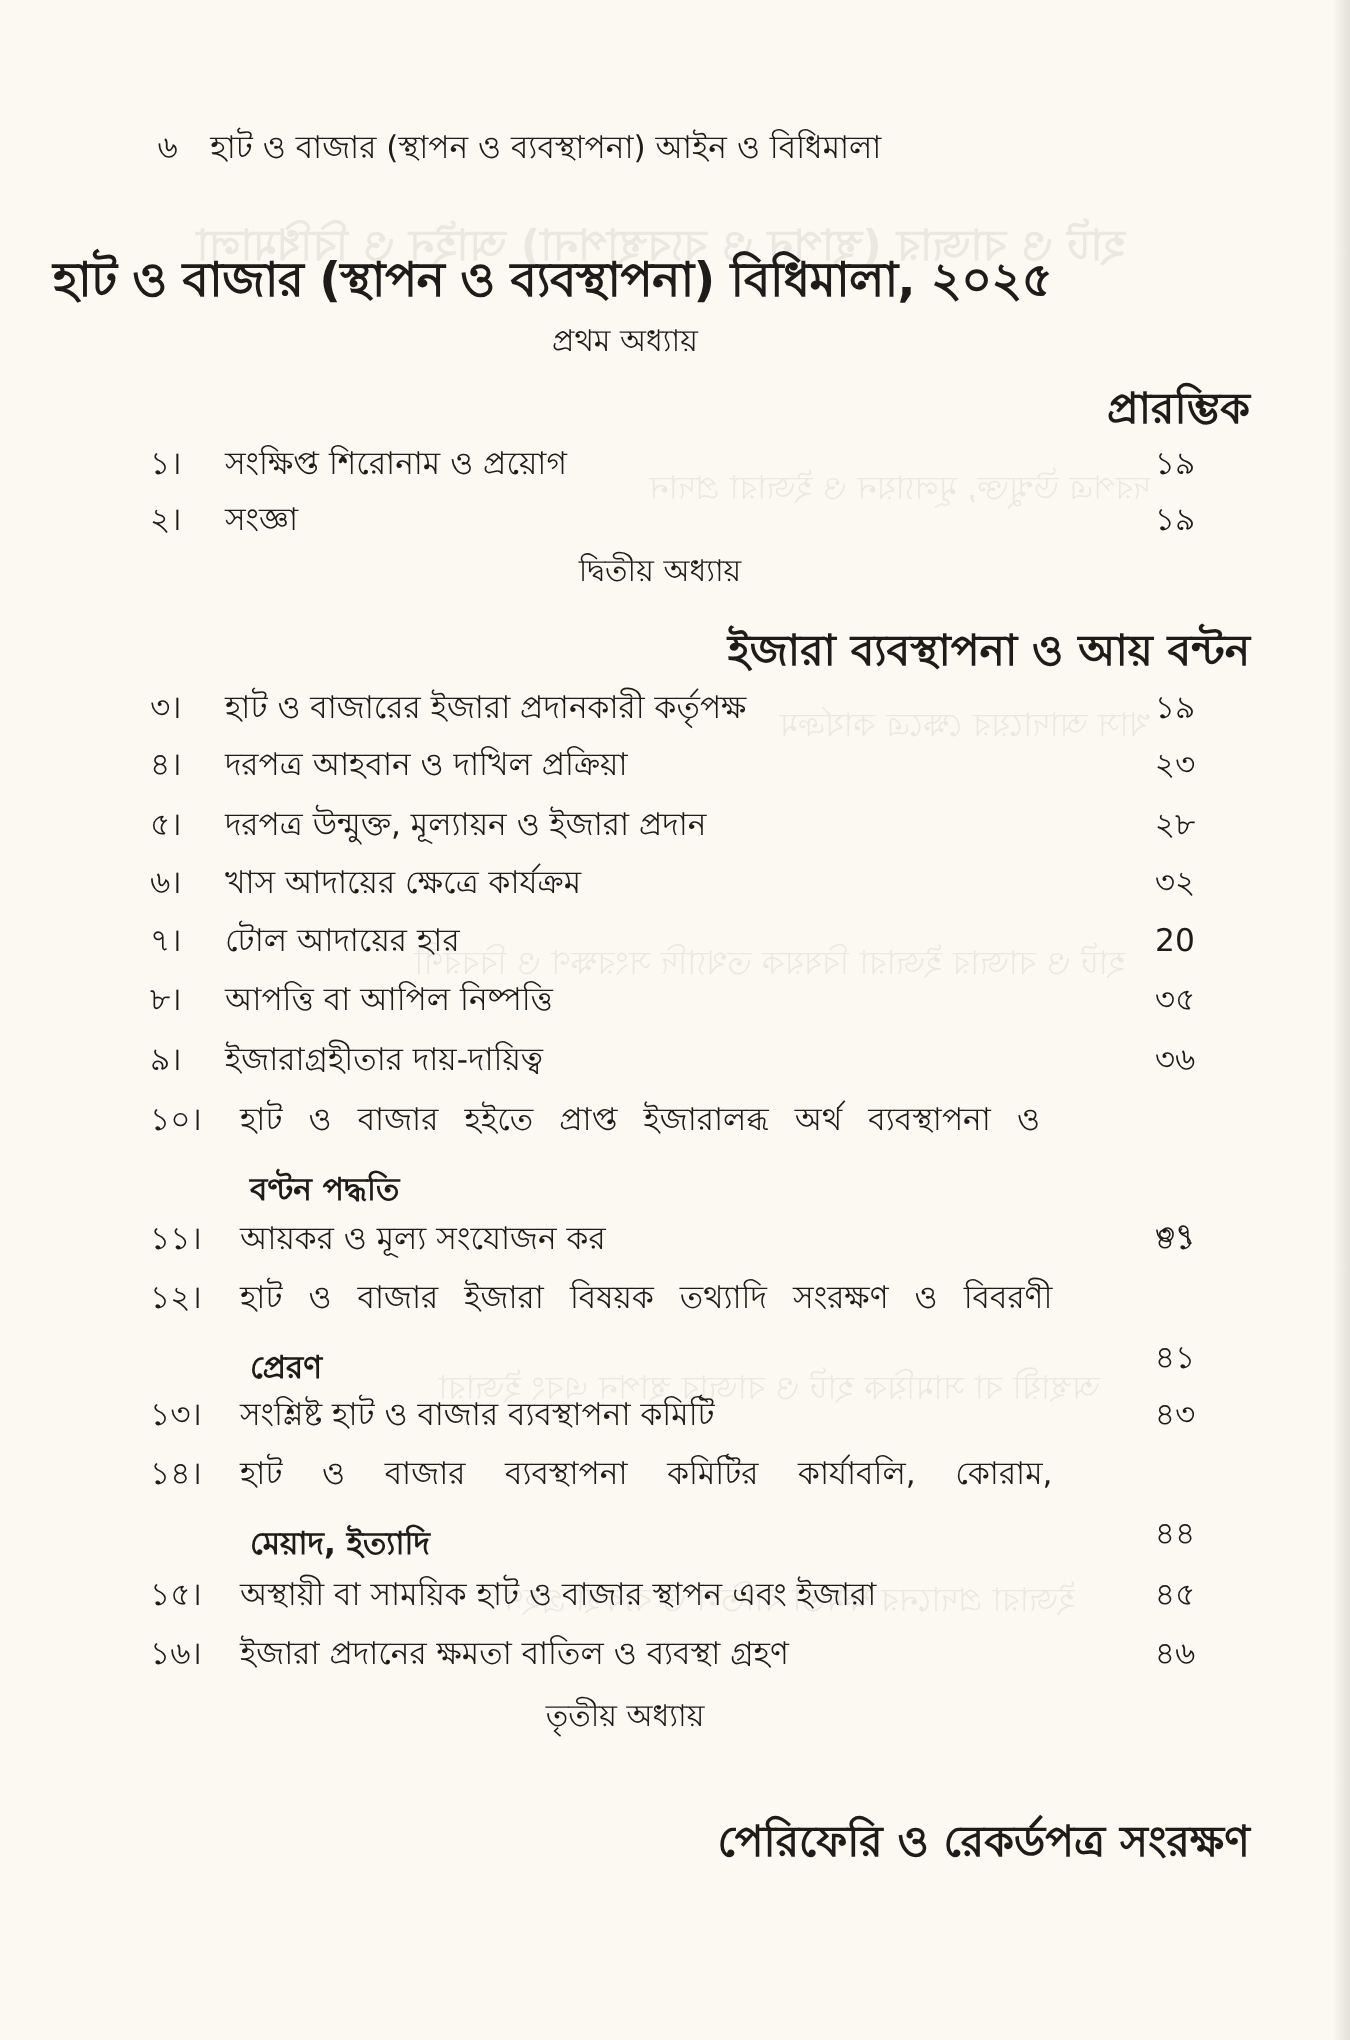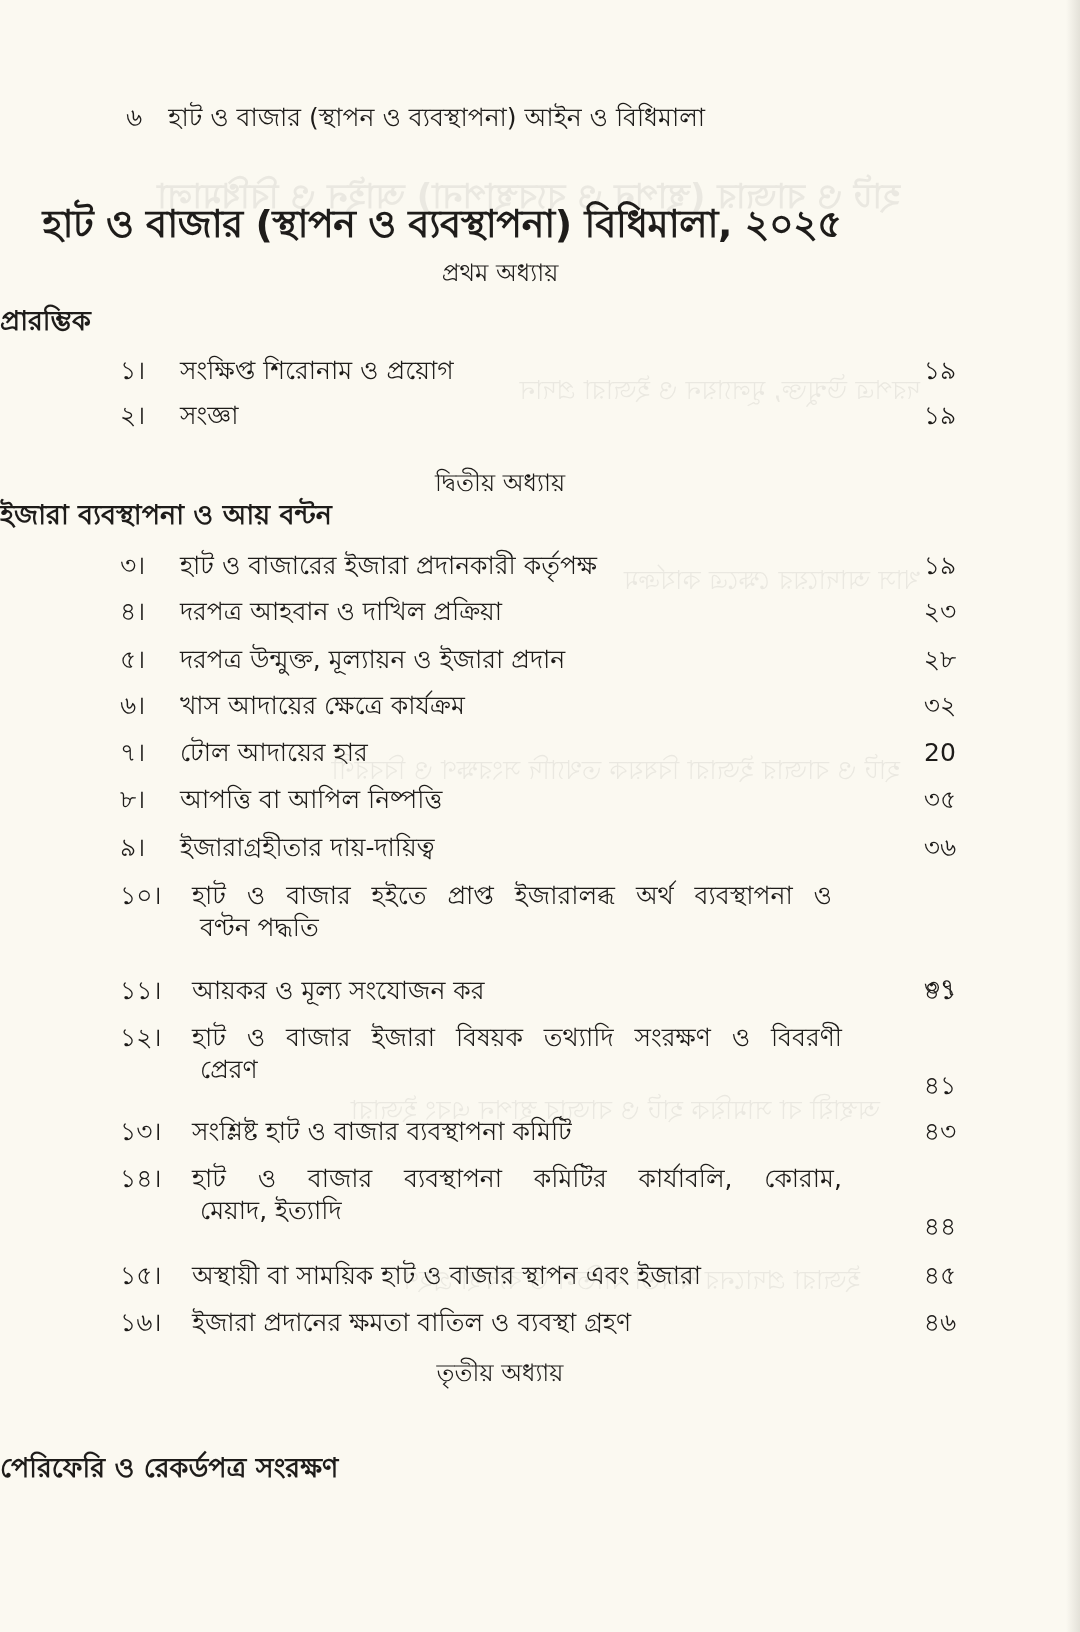--- a/index.html
+++ b/index.html
@@ -61,22 +61,22 @@
       position: absolute;
       left: 0;
       width: 1000px;
       text-align: center;
       font-size: 24px;
     }
     .chapter-title {
       position: absolute;
       left: 0;
       width: 1000px;
-      text-align: left;
-      font-size: 27px;
+      text-align: right;
+      font-size: 34px;
       font-weight: bold;
     }
     .toc-row {
       position: absolute;
       left: 120px;
       width: 850px;
       font-size: 25px;
       line-height: 32px;
     }
     .toc-row .num {
@@ -89,21 +89,22 @@
     .toc-row .page {
       position: absolute;
       right: 0;
       top: 0;
       width: 60px;
       text-align: center;
     }
     .toc-row .cont {
       display: block;
       padding-left: 80px;
-      margin-top: 0;
+      margin-top: 24px;
+      font-weight: bold;
     }
     .toc-row .justified {
       display: inline-block;
       width: 640px;
       text-align: justify;
       text-align-last: justify;
       vertical-align: top;
     }
     .toc-row .justified.w2 {
       width: 650px;
@@ -137,21 +138,21 @@
   <span class="num">১।</span>
   <span>সংক্ষিপ্ত শিরোনাম ও প্রয়োগ</span>
   <span class="page">১৯</span>
 </div>
 <div class="toc-row" style="top:400px;">
   <span class="num">২।</span>
   <span>সংজ্ঞা</span>
   <span class="page">১৯</span>
 </div>
 
-<div class="chapter-label" style="top:464px;">দ্বিতীয় অধ্যায়</div>
+<div class="chapter-label" style="top:438px;padding-left:28px;">দ্বিতীয় অধ্যায়</div>
 <div class="chapter-title" style="top:494px;">ইজারা ব্যবস্থাপনা ও আয় বন্টন</div>
 
 <div class="toc-row" style="top:550px;">
   <span class="num">৩।</span>
   <span>হাট ও বাজারের ইজারা প্রদানকারী কর্তৃপক্ষ</span>
   <span class="page">১৯</span>
 </div>
 <div class="toc-row" style="top:596px;">
   <span class="num">৪।</span>
   <span>দরপত্র আহবান ও দাখিল প্রক্রিয়া</span>

